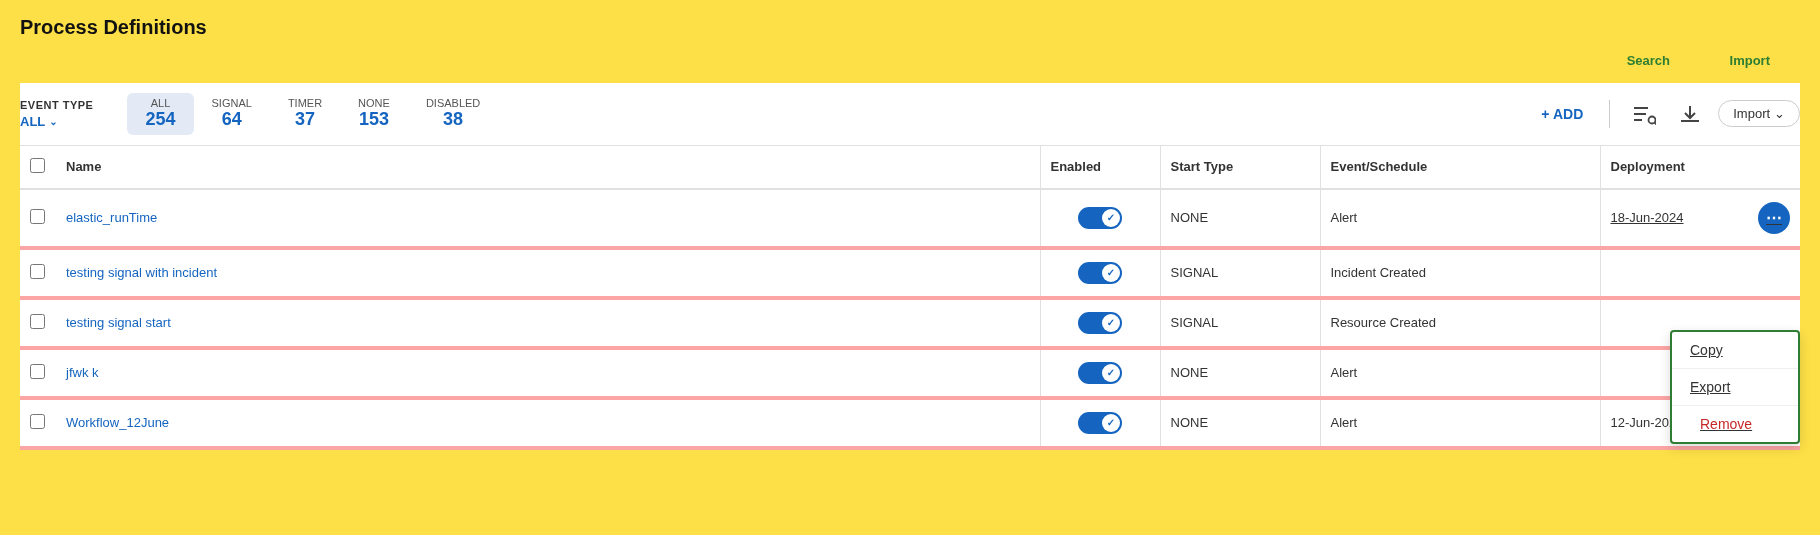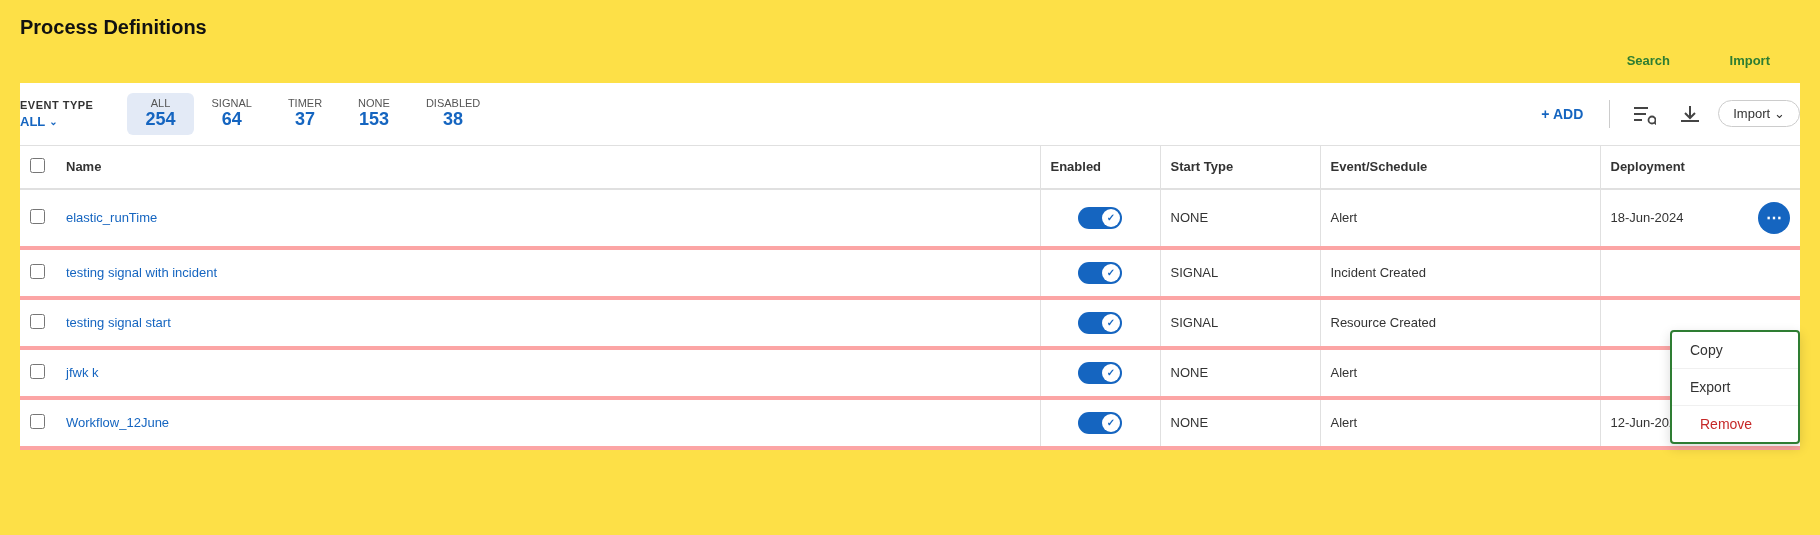--- a/index.html
+++ b/index.html
@@ -220,32 +220,34 @@
       display: flex;
       align-items: center;
       justify-content: center;
       font-size: 16px;
       font-weight: 700;
     }
     .deployment-cell {
       display: flex;
       align-items: center;
       justify-content: space-between;
+      text-decoration: underline;
     }
     
     .context-menu {
       position: absolute;
       right: 20px;
       top: 280px;
       background: #fff;
       border: 2px solid #2e7d32;
       border-radius: 4px;
       min-width: 130px;
       z-index: 100;
       box-shadow: 0 4px 12px rgba(0,0,0,0.15);
+      text-decoration: underline;
     }
     .context-menu-item {
       padding: 10px 18px;
       cursor: pointer;
       font-size: 14px;
       color: #333;
       border-bottom: 1px solid #f0f0f0;
     }
     .context-menu-item:last-child { border-bottom: none; padding-left: 28px; }
     .context-menu-item.remove { color: #c62828; }

